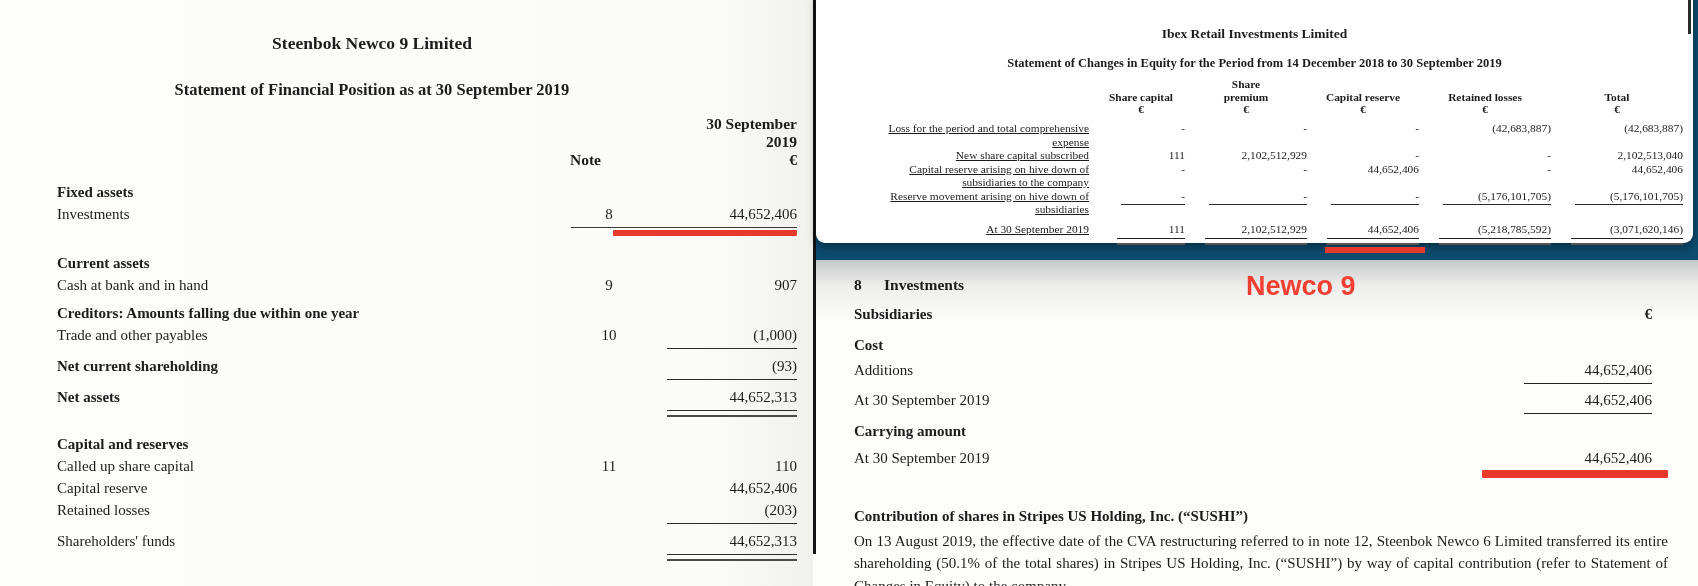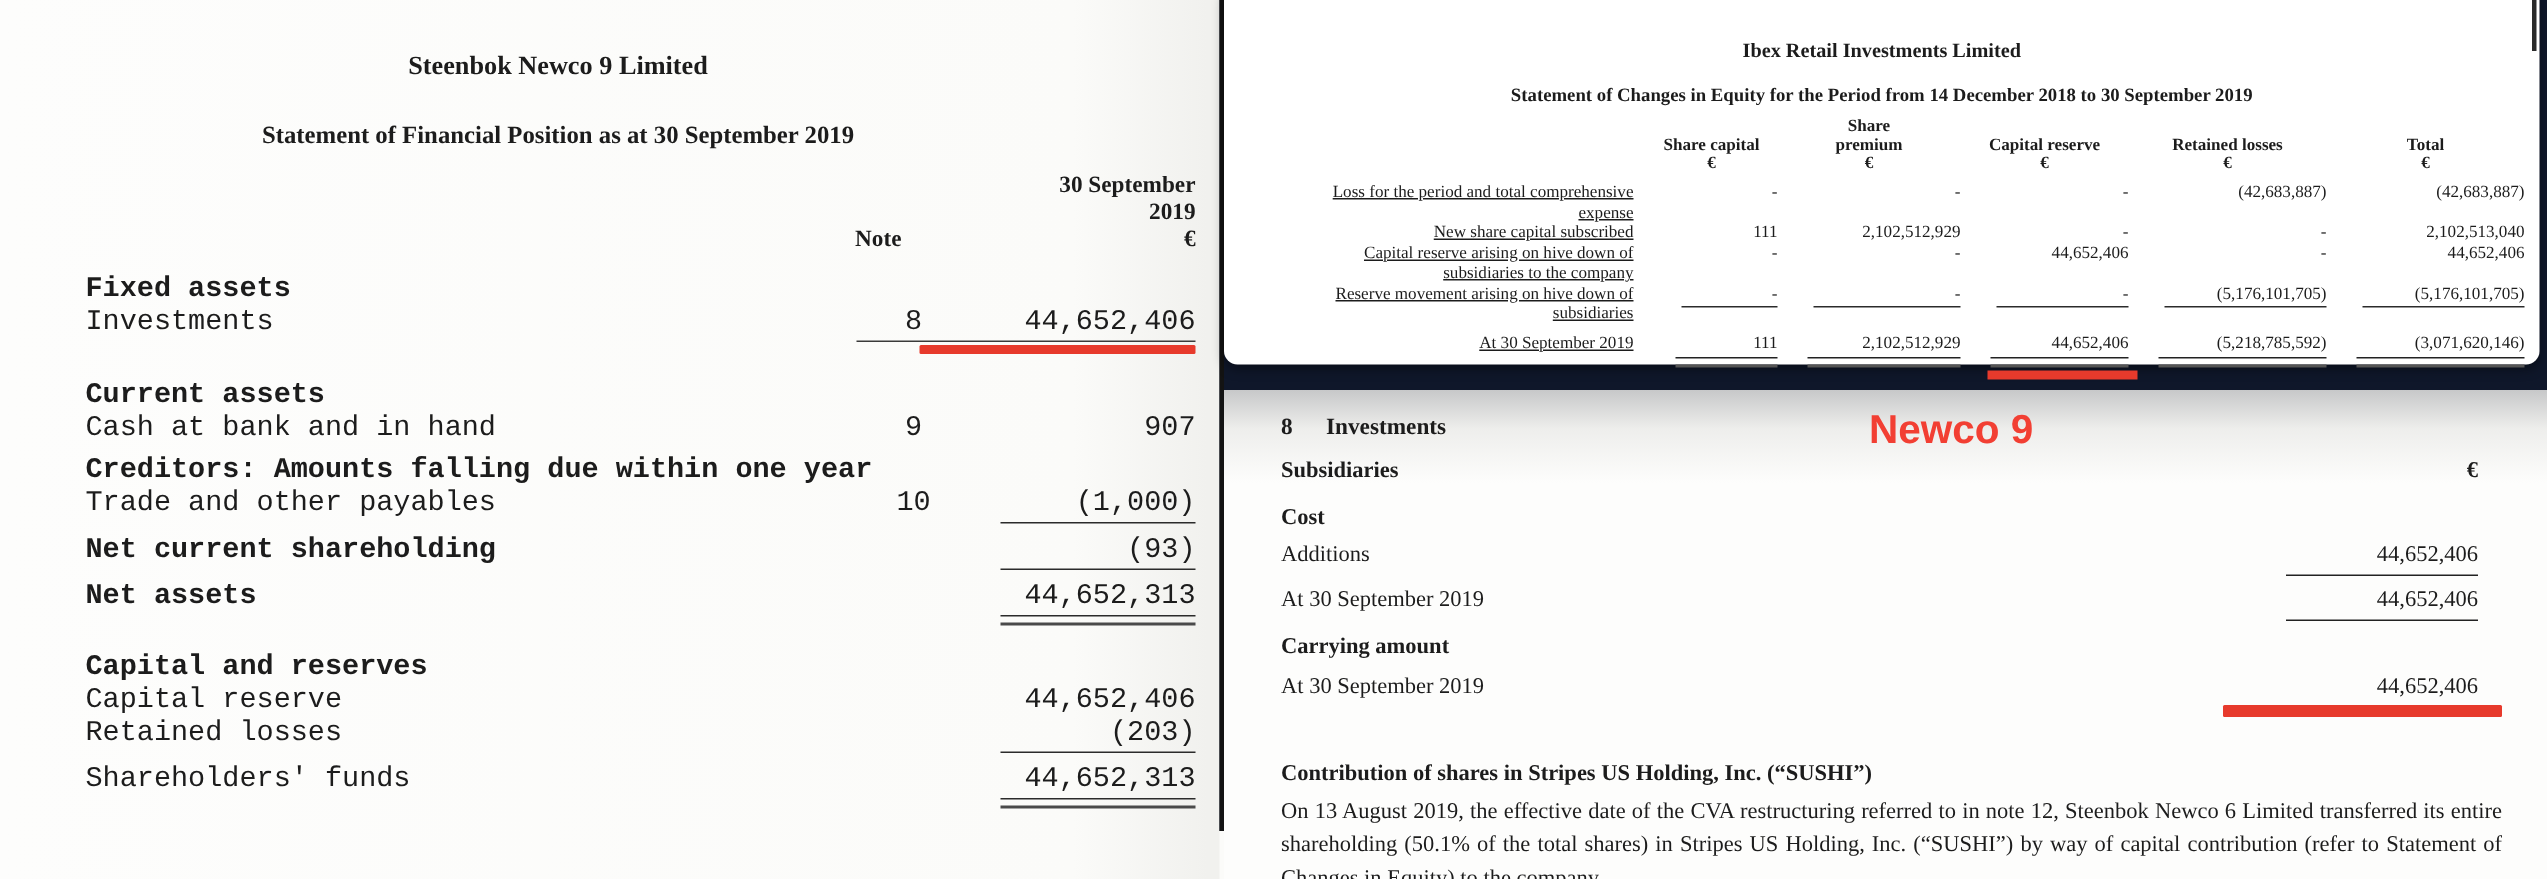--- a/index.html
+++ b/index.html
@@ -14,35 +14,35 @@
     padding:33px 16px 0 57px;
     background:linear-gradient(90deg,#fdfdfc 0%,#fbfbf9 88%,#f1f1ee 99%);
   }
   .titleblock{width:630px;text-align:center;font-weight:bold;font-size:17.5px;line-height:20px;}
   .subtitleblock{width:630px;text-align:center;font-weight:bold;font-size:16.5px;line-height:22px;margin-top:26px;}
   .colhead{display:flex;margin-top:14px;font-weight:bold;font-size:15.5px;}
   .colhead .sp{flex:1;}
   .colhead .notecol{width:78px;text-align:left;align-self:flex-end;line-height:18px;}
   .colhead .valcol{width:149px;text-align:right;line-height:18px;}
   .rows{margin-top:12px;}
-  .frow{display:flex;font-size:19px;line-height:22px;font-family:Liberation Mono, monospace;}
+  .frow{display:flex;font-size:15px;line-height:22px;}
   .frow .lab{flex:1;}
   .frow .note{width:78px;text-align:center;}
   .frow .val{width:149px;text-align:right;}
   .bold{font-weight:bold;}
   .mt6{margin-top:6px;}
   .mt1{margin-top:16px;}
   .uline{margin:2px 0 0 auto;width:130px;height:0;border-top:1.4px solid #2b2b2b;}
   .dline{margin:2px 0 0 auto;width:130px;height:4px;border-top:1.4px solid #2b2b2b;border-bottom:2.6px solid #4a4a4a;}
   .rule-inv{margin:2px 0 0 auto;width:226px;height:0;border-top:1.2px solid #3a3a3a;}
   .redline{margin:2px 0 1px auto;width:184px;height:6px;border-radius:1px;}
   
   .right-region{
     position:absolute;left:813px;top:0;width:885px;height:554px;box-sizing:border-box;
-    background:#0f172a;border-left:3px solid #131313;padding-left:36px;
+    background:#0c4a6e;border-left:3px solid #131313;padding-left:36px;
   }
   .card{position:absolute;background:#fff;}
   .card-top{
     left:0;top:-8px;width:877px;height:251px;box-sizing:border-box;padding-top:8px;
     border-radius:6px 6px 9px 9px;
     box-shadow:0 3px 8px rgba(0,0,0,.42);
   }
   .card-top .edge{position:absolute;top:0;right:2px;width:3px;height:42px;background:#2a2a2a;}
   .ibex-title{margin-top:26px;text-align:center;font-weight:bold;font-size:13.5px;line-height:15px;}
   .ibex-sub{margin-top:15px;text-align:center;font-weight:bold;font-size:12.5px;line-height:14px;}
@@ -141,20 +141,25 @@
       <div class="frow mt6">
         <div class="lab bold">Net assets</div>
         <div class="val">44,652,313</div>
       </div>
       <div class="dline"></div>
 
       <div class="frow mt1">
         <div class="lab bold">Capital and reserves</div>
       </div>
       <div class="frow">
+        <div class="lab">Called up share capital</div>
+        <div class="note">11</div>
+        <div class="val">110</div>
+      </div>
+      <div class="frow">
         <div class="lab">Capital reserve</div>
         <div class="val">44,652,406</div>
       </div>
       <div class="frow">
         <div class="lab">Retained losses</div>
         <div class="val">(203)</div>
       </div>
       <div class="uline"></div>
 
       <div class="frow mt6">

